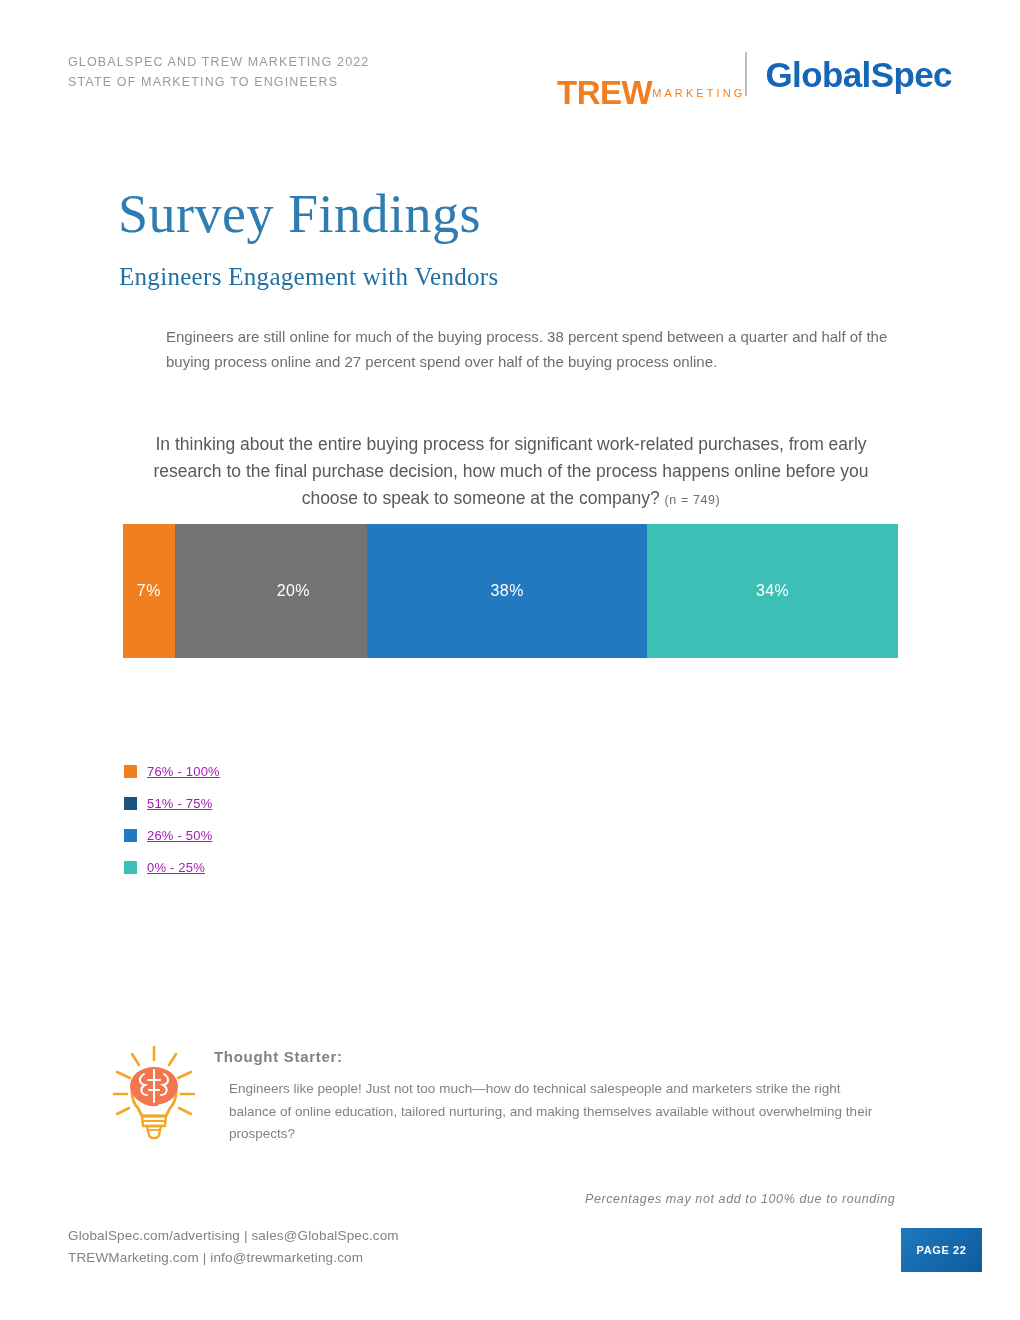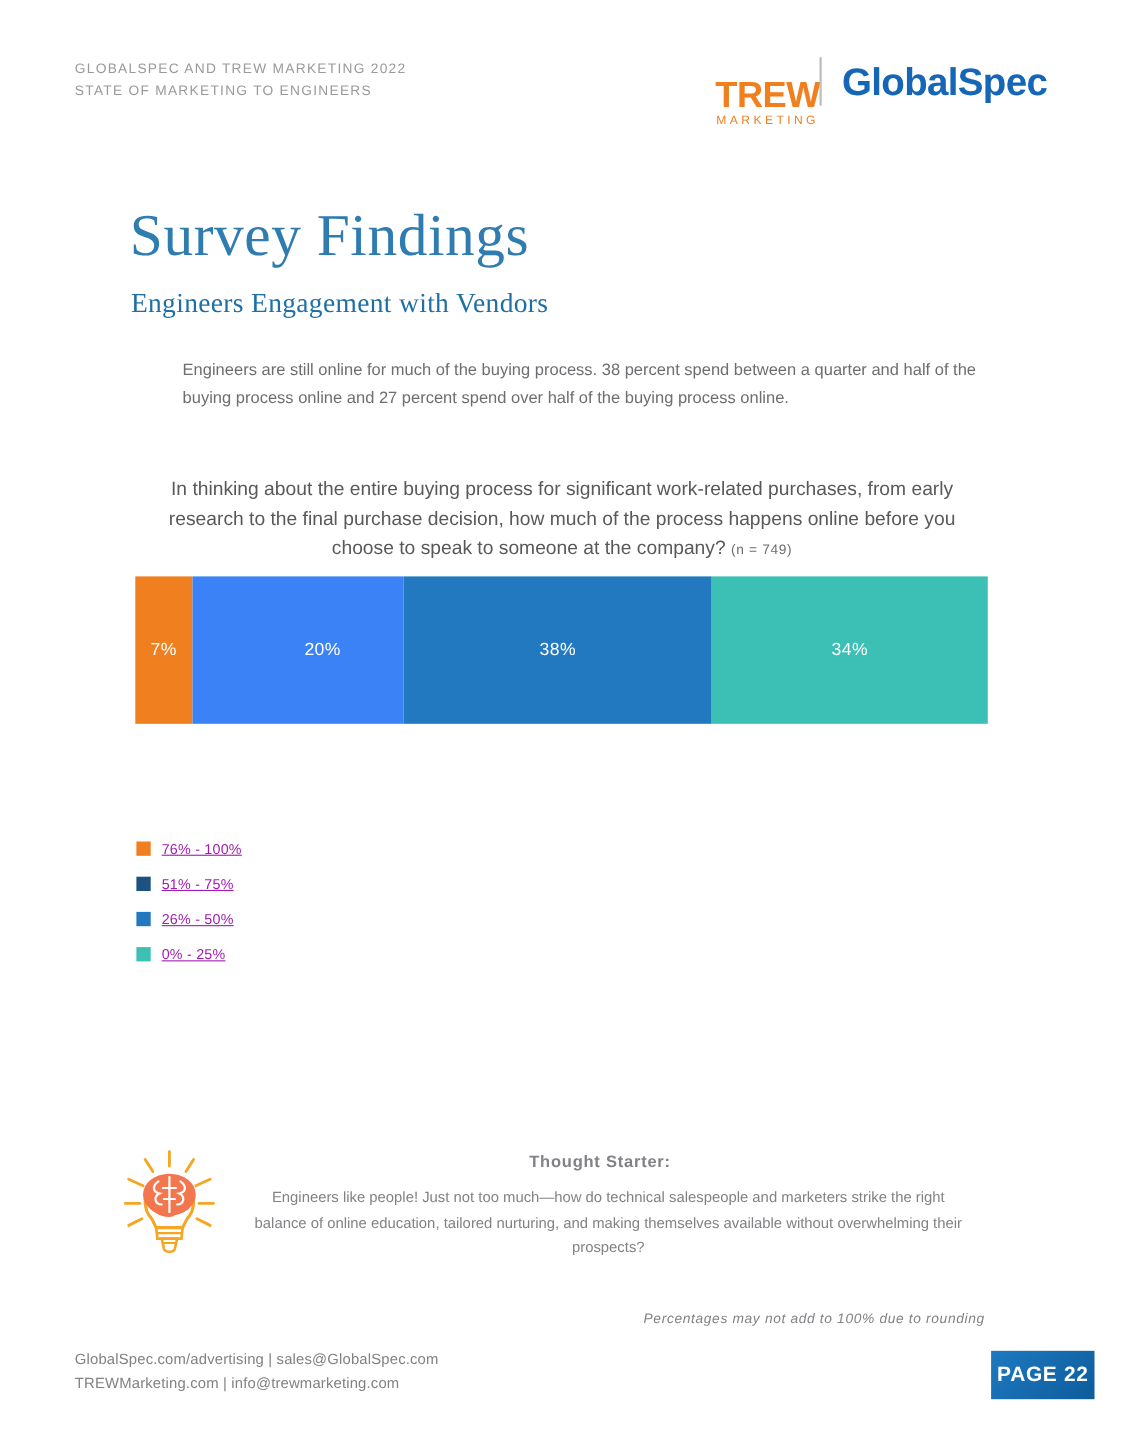--- a/index.html
+++ b/index.html
@@ -38,21 +38,21 @@
   .brand-logo {
     position: absolute;
     top: -4px;
     right: 0;
     display: flex;
     align-items: center;
     height: 52px;
   }
   .trew-block {
     display: flex;
-    flex-direction: column;
+    flex-direction: row;
     align-items: center;
     margin-top: 37px;
   }
   .trew-word {
     color: #F07F1F;
     font-size: 33px;
     font-weight: bold;
     letter-spacing: -0.5px;
     line-height: 33px;
   }
@@ -181,21 +181,21 @@
     top: 1038px;
     left: 108px;
     width: 760px;
     display: flex;
   }
   .bulb-icon {
     width: 92px;
     flex: none;
     padding-top: 4px;
   }
-  .ts-body { padding-left: 14px; padding-top: 10px; text-align: center; }
+  .ts-body { padding-left: 14px; padding-top: 10px; }
   .ts-heading {
     font-size: 15px;
     font-weight: bold;
     color: #808285;
     letter-spacing: 0.7px;
     margin-bottom: 13px;
   }
   .ts-text {
     font-size: 13.5px;
     color: #808285;
@@ -220,28 +220,28 @@
     left: 68px;
     font-size: 13.5px;
     color: #808285;
     line-height: 22px;
     letter-spacing: 0.15px;
   }
   .page-badge {
     position: absolute;
     top: 1228px;
     left: 901px;
-    width: 94px;
+    width: 81px;
     height: 44px;
     background: linear-gradient(135deg, #1E79BF 0%, #0D5C9C 100%);
     display: flex;
     align-items: center;
     justify-content: center;
     color: #ffffff;
-    font-size: 19px;
+    font-size: 11px;
     font-weight: bold;
     letter-spacing: 0.6px;
   }
 </style>
 </head>
 <body>
 
 <div class="page-header">
   <div class="header-kicker">
     <div>GLOBALSPEC AND TREW MARKETING 2022</div>
@@ -265,21 +265,21 @@
 <div class="chart-question">
   <span>In thinking about the entire buying process for significant work-related purchases, from early research to the final purchase decision, how much of the process happens online before you choose to speak to someone at the company?</span>
   <span class="n-value">(n = 749)</span>
 </div>
 
 <div class="chart-area">
   <div class="stacked-bar" id="stacked-bar">
       <div class="bar-segment" style="flex-grow: 7; flex-basis: 0px; background: rgb(240, 127, 31);">
         <span>7%</span>
       </div>
-      <div class="bar-segment" style="flex-grow: 20; flex-basis: 0px; background: #3b82f6; padding-left: 45px;">
+      <div class="bar-segment" style="flex-grow: 20; flex-basis: 0px; background: #737373; padding-left: 45px;">
         <span>20%</span>
       </div>
       <div class="bar-segment" style="flex-grow: 38; flex-basis: 0px; background: rgb(34, 121, 191);">
         <span>38%</span>
       </div>
       <div class="bar-segment" style="flex-grow: 34; flex-basis: 0px; background: rgb(60, 191, 180);">
         <span>34%</span>
       </div>
     </div>
 </div>

